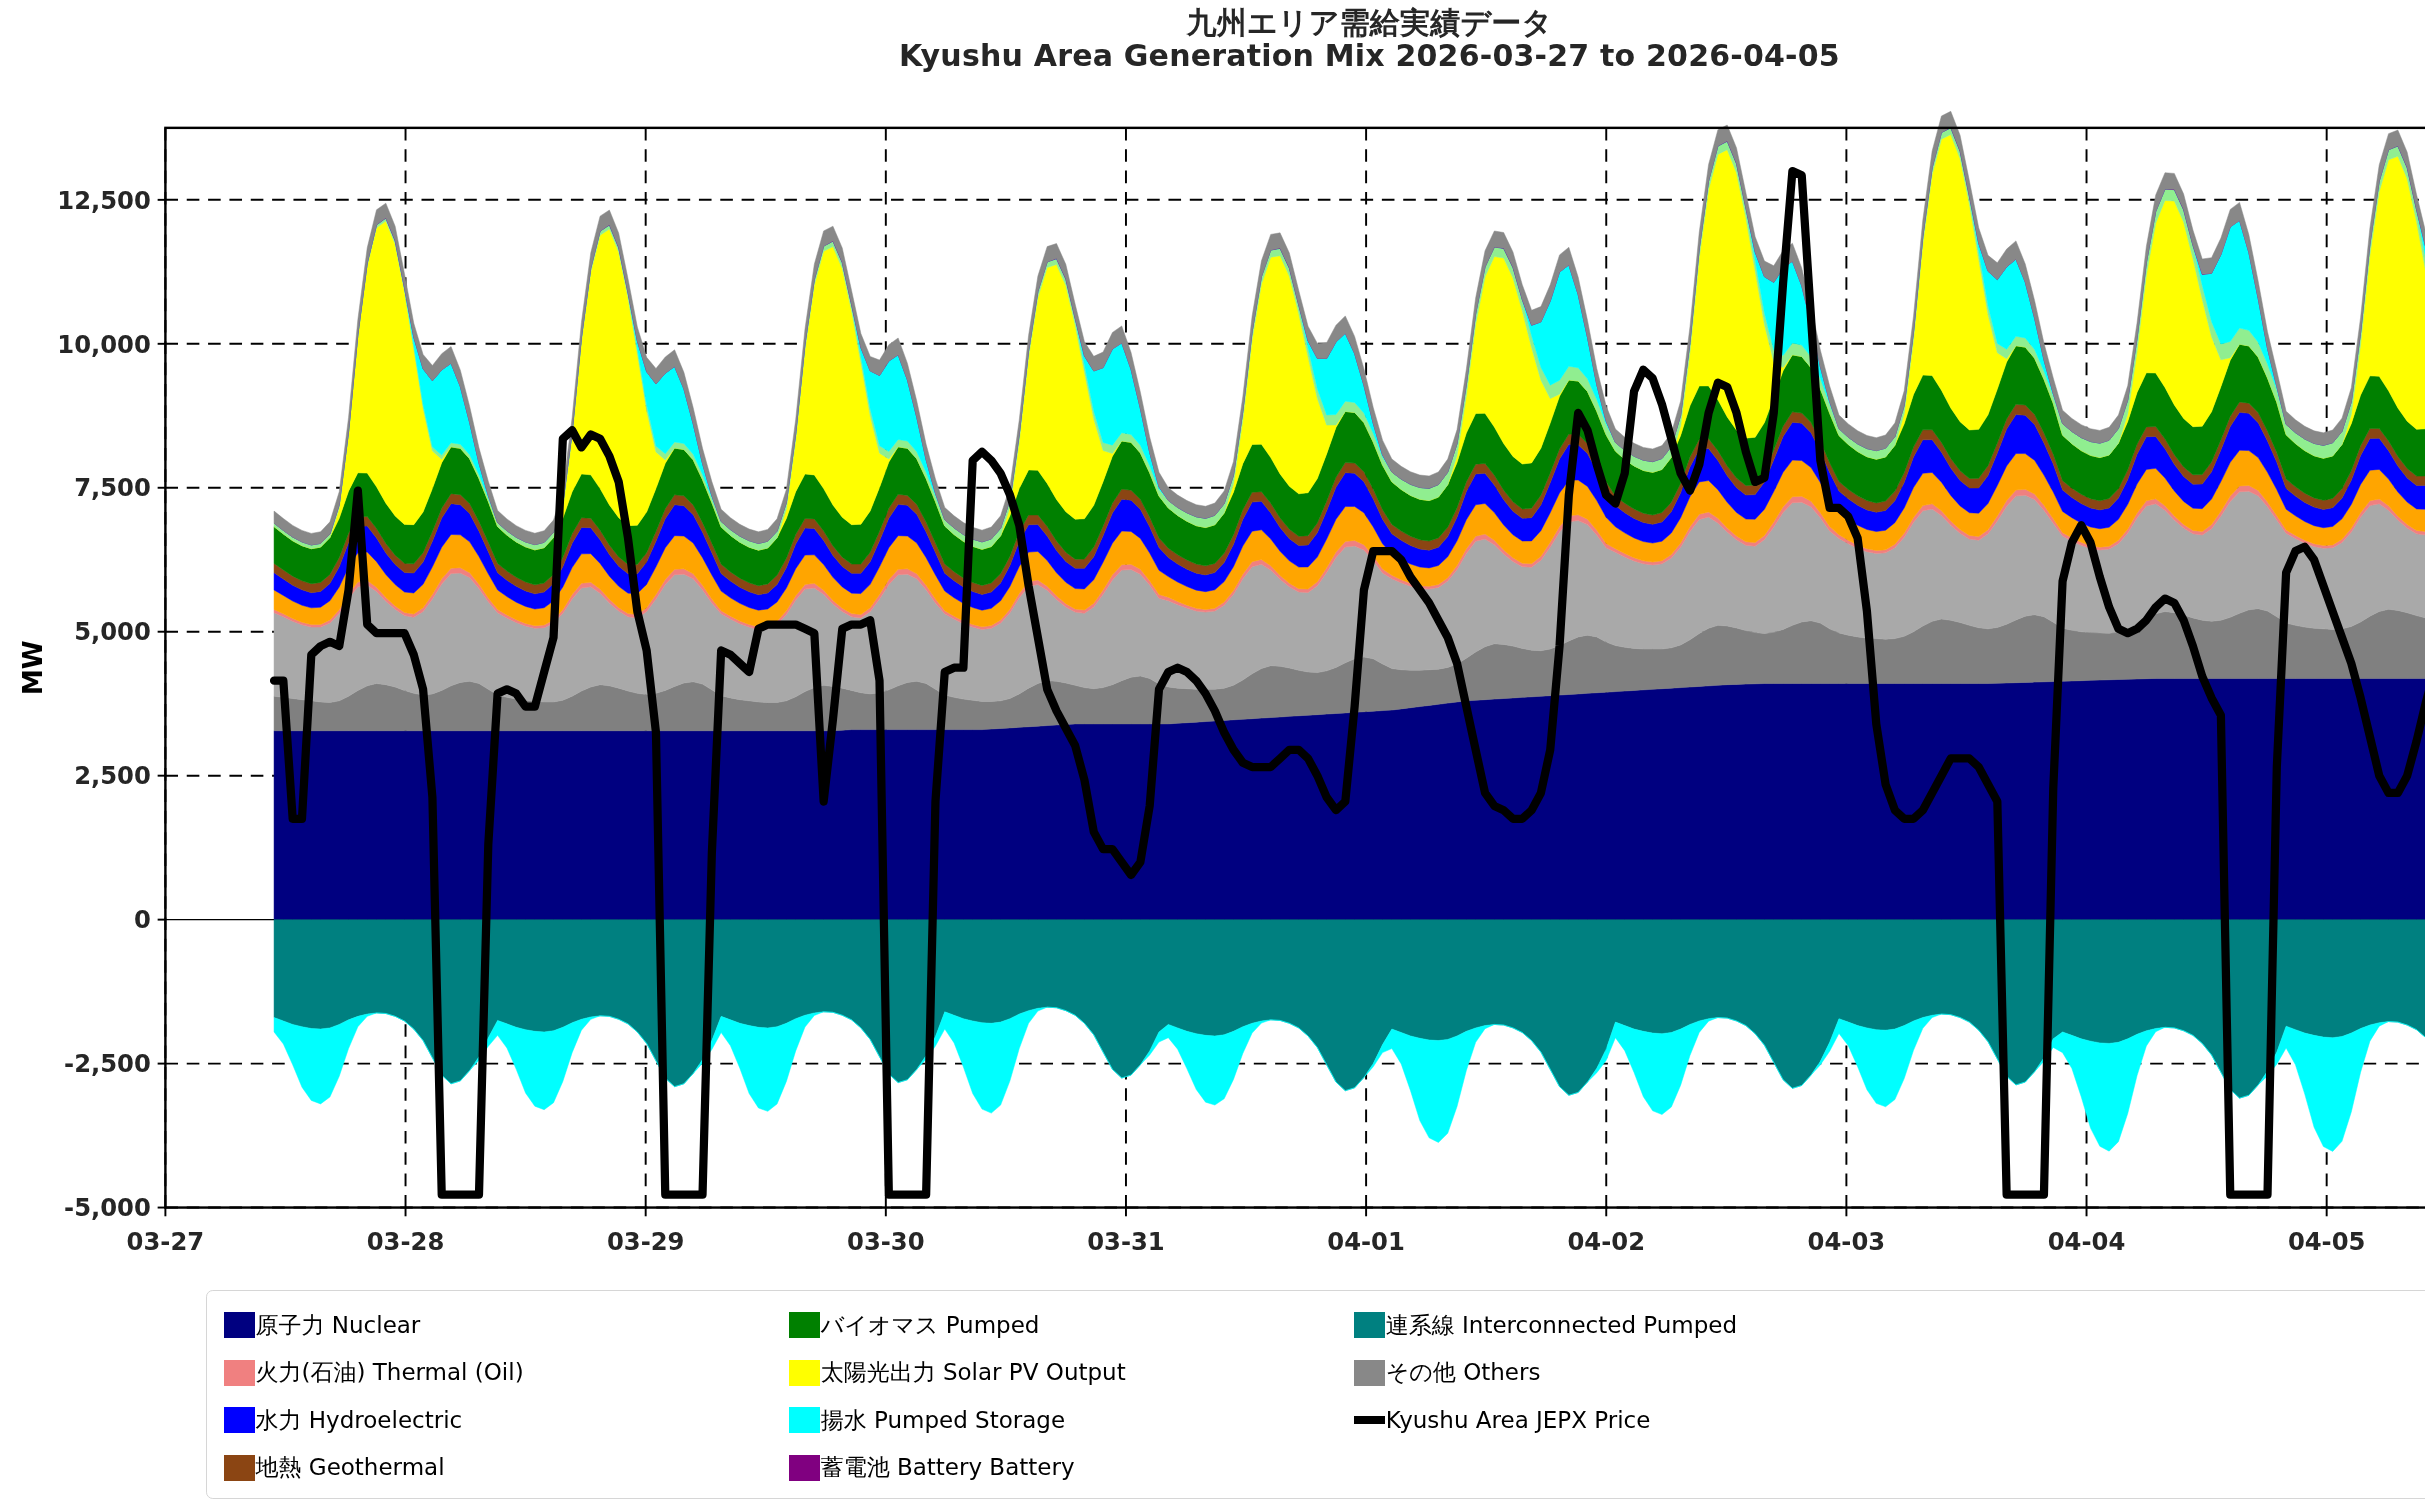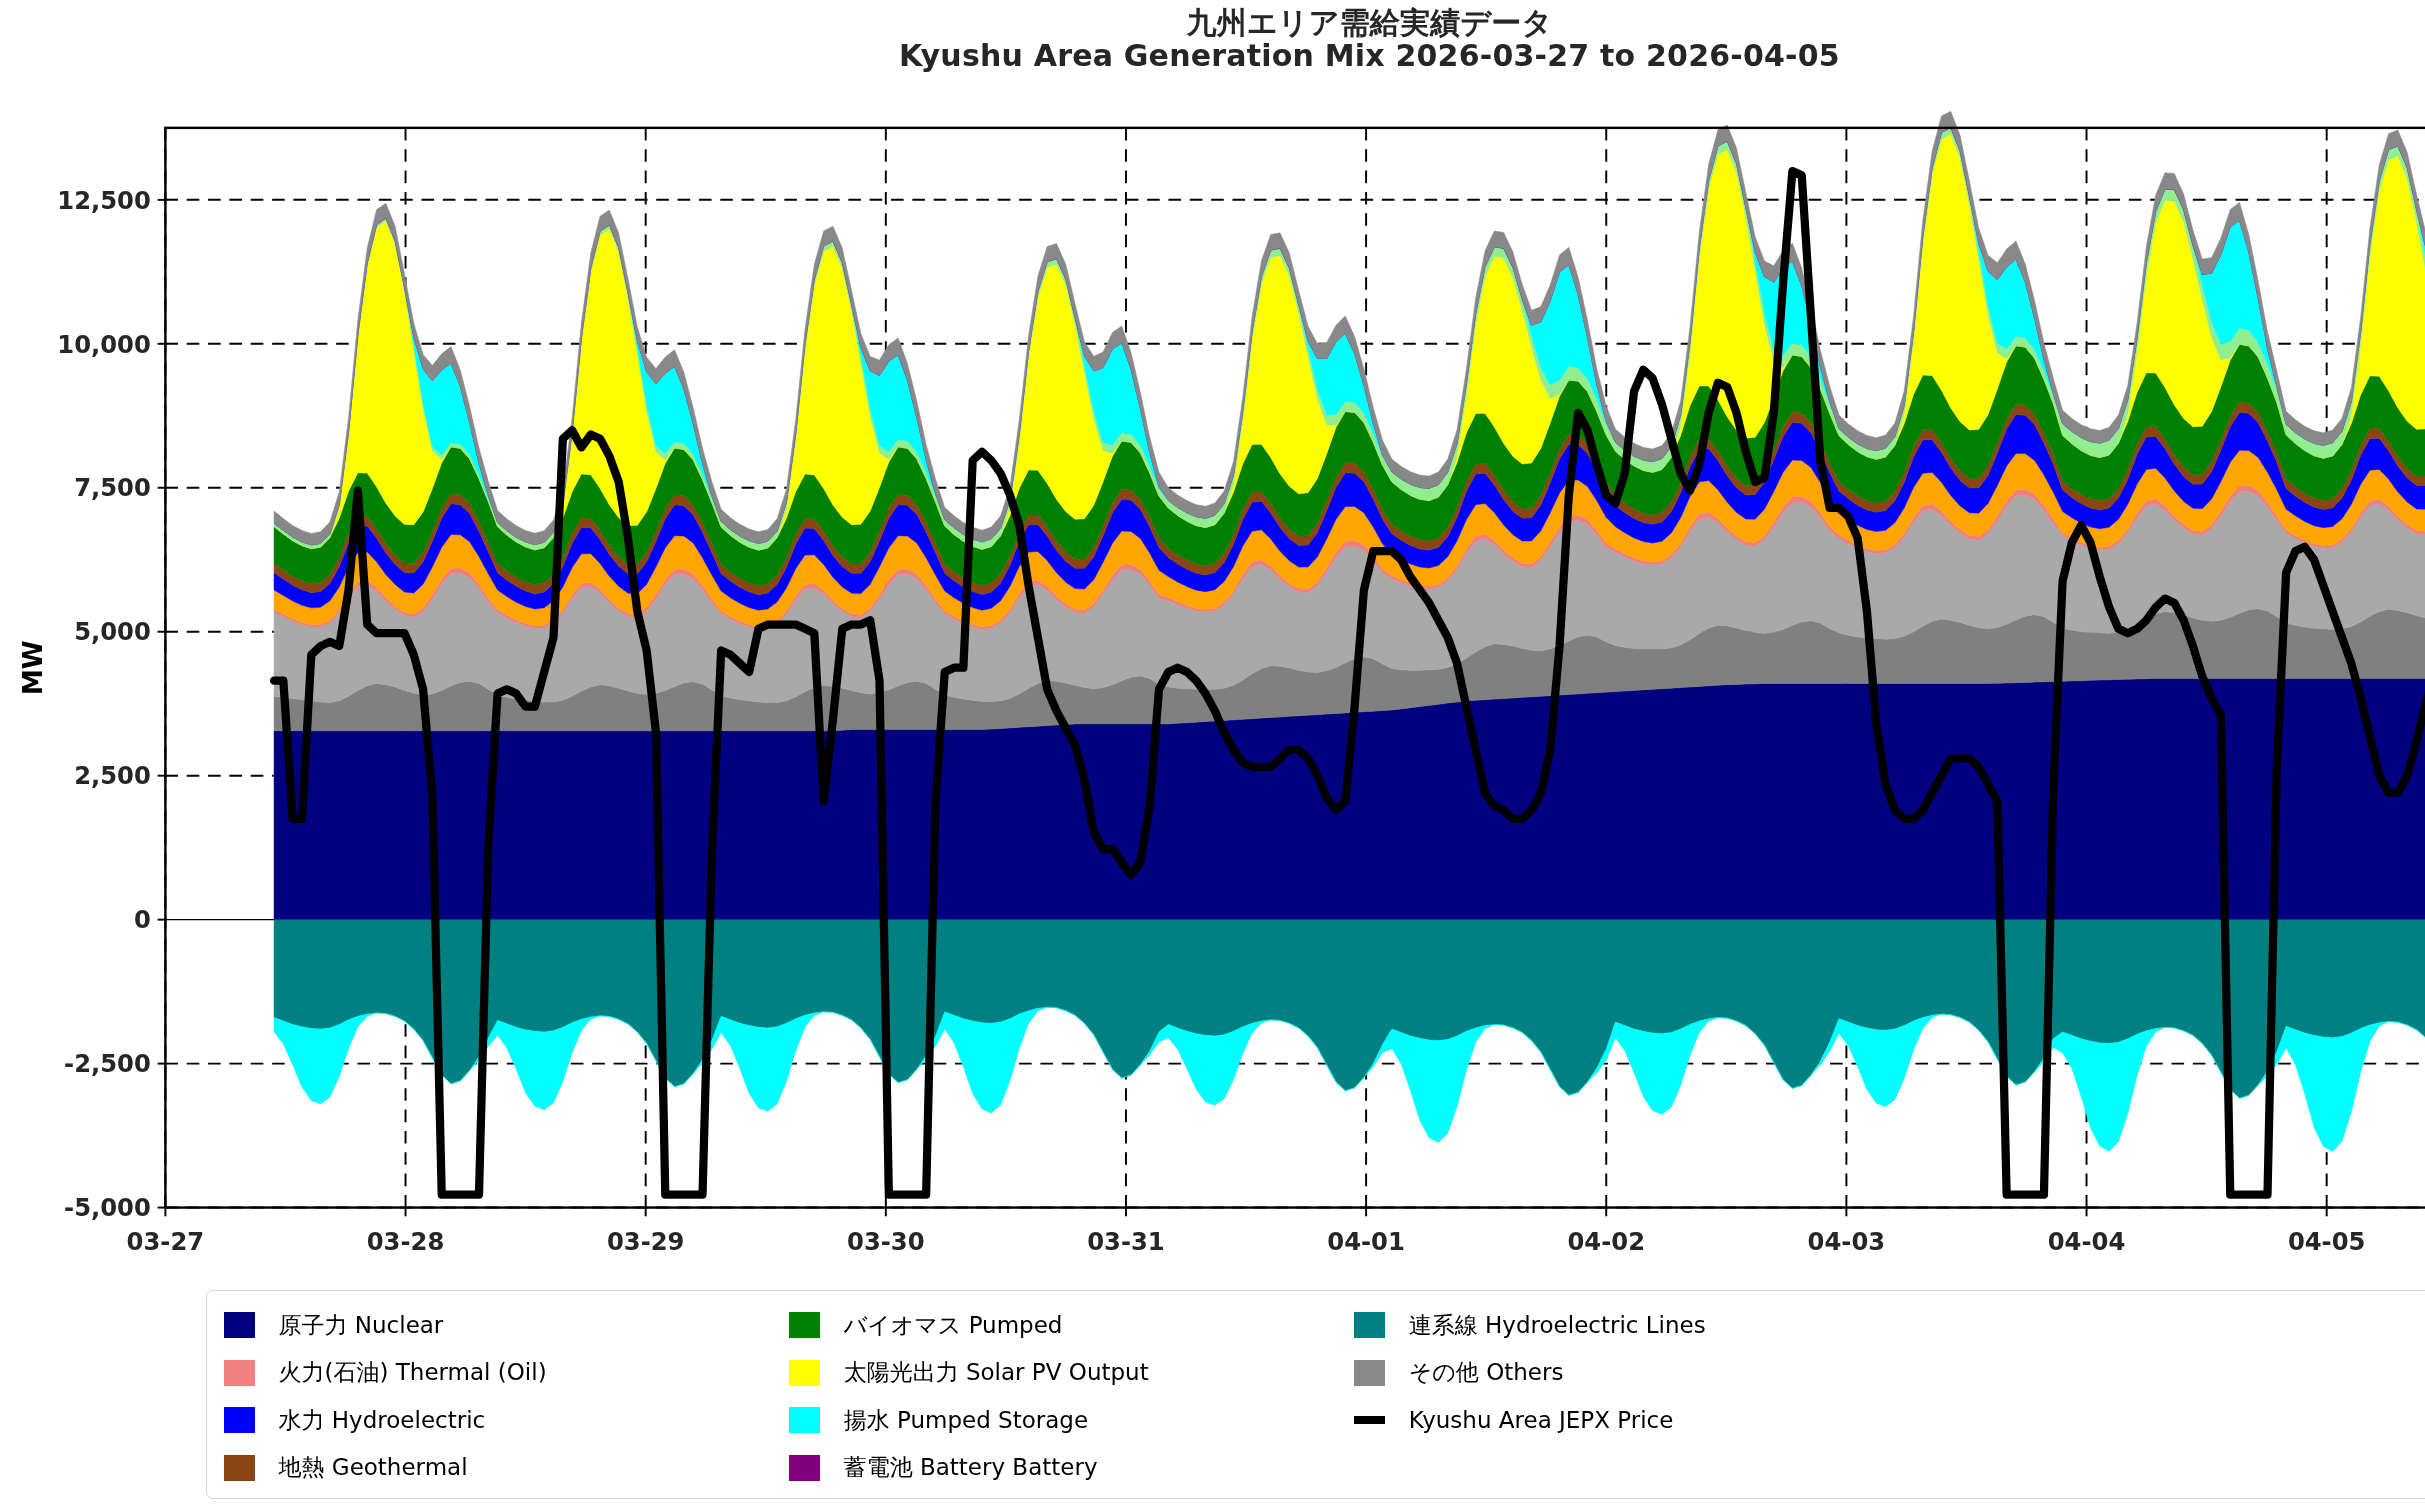--- a/index.html
+++ b/index.html
@@ -8,21 +8,21 @@
   .ttl{position:absolute;left:0;width:2739px;text-align:center;color:#262626;font-weight:bold;letter-spacing:0.2px;}
   #title-jp{top:2.9px;font-size:30px;}
   #title-en{top:38px;font-size:30px;}
   svg{position:absolute;left:0;top:0;}
   .tk{font-size:50px;font-weight:bold;fill:#262626;font-family:"DejaVu Sans","Liberation Sans",sans-serif;}
   .axlab{font-size:54px;font-weight:bold;fill:#000;font-family:"DejaVu Sans","Liberation Sans",sans-serif;}
   #legend{position:absolute;left:206px;top:1290px;width:2280px;height:209px;
     background:#fff;border:1.5px solid #d6d6d6;border-radius:6.8px;box-sizing:border-box;
     padding:10.7px 14.6px 6.8px 16.5px;display:grid;grid-template-columns:repeat(4,1fr);
     grid-auto-flow:column;grid-template-rows:repeat(4,1fr);column-gap:13.6px;}
-  .li{display:flex;align-items:center;gap:24px;}
+  .li{display:flex;align-items:center;gap:1px;}
   .sw{width:31px;height:26px;flex:0 0 auto;}
   .swline{width:31px;height:8.2px;background:#000;flex:0 0 auto;}
   .lt{font-size:23px;color:#000;white-space:nowrap;}
 </style>
 </head>
 <body>
 
 <div id="root">
 
   <div class="ttl" id="title-jp">九州エリア需給実績データ</div>
@@ -147,21 +147,21 @@
       <div class="li">
         <div class="sw" style="background: rgb(0, 255, 255);"></div>
         <span class="lt">揚水 Pumped Storage</span>
       </div>
       <div class="li">
         <div class="sw" style="background: rgb(128, 0, 128);"></div>
         <span class="lt">蓄電池 Battery Battery</span>
       </div>
       <div class="li">
         <div class="sw" style="background: rgb(0, 128, 128);"></div>
-        <span class="lt">連系線 Hydroelectric Lines</span>
+        <span class="lt">連系線 Interconnected Pumped</span>
       </div>
       <div class="li">
         <div class="sw" style="background: rgb(136, 136, 136);"></div>
         <span class="lt">その他 Others</span>
       </div>
       <div class="li">
         <div class="swline"></div>
         <span class="lt">Kyushu Area JEPX Price</span>
       </div>
     </div>

